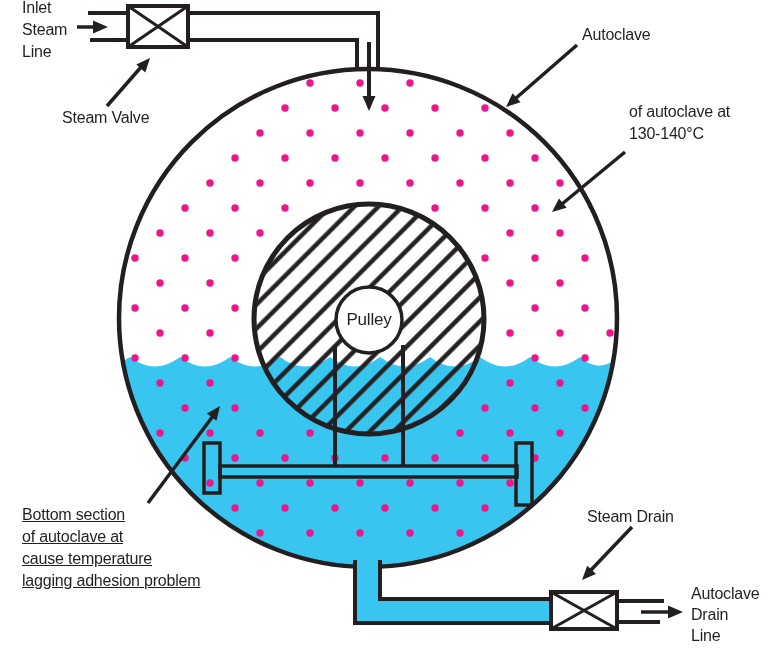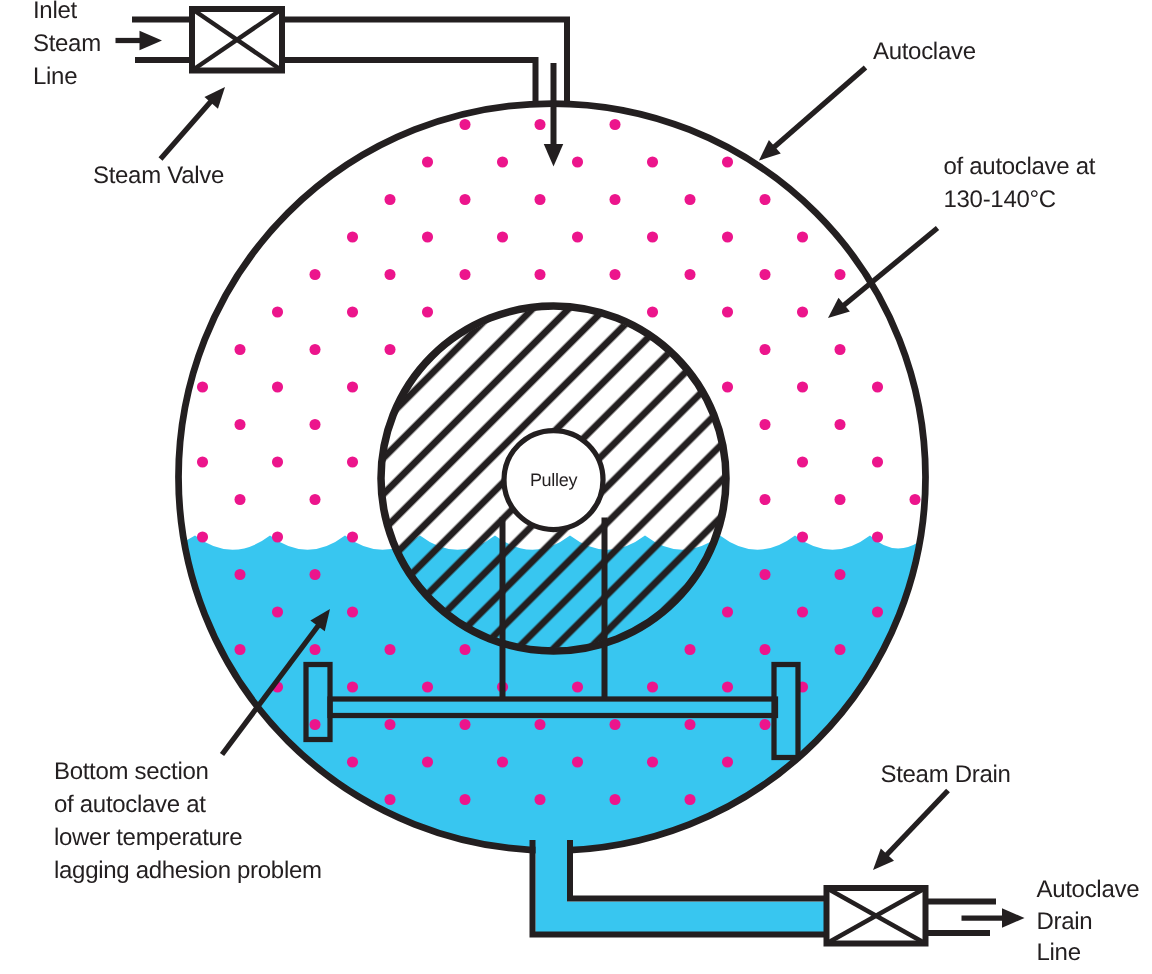--- a/index.html
+++ b/index.html
@@ -14,21 +14,21 @@
   .water-fill{fill:var(--water);stroke:none;}
   .valve{fill:var(--bg);stroke:var(--line);}
   .hub{fill:var(--bg);stroke:var(--line);}
   .dot{fill:var(--dot);stroke:none;}
   .hatch-line{stroke:var(--line);}
   .label{position:absolute;color:var(--line);font-size:16px;line-height:22px;
          letter-spacing:-0.2px;white-space:nowrap;}
   .label .l{display:block;}
   .lh21{line-height:21px;}
   .lh215{line-height:21.5px;}
-  #pulley-label{width:100px;text-align:center;font-size:12px;line-height:22px;}
+  #pulley-label{width:100px;text-align:center;font-size:17px;line-height:22px;}
 </style>
 </head>
 <body>
 
 <div id="stage">
 
   <svg width="768" height="649" viewBox="0 0 768 649">
     <defs>
       <pattern id="hatch" patternUnits="userSpaceOnUse" width="17" height="17" patternTransform="rotate(45)">
         <line class="hatch-line" x1="8.5" y1="-1" x2="8.5" y2="18" stroke-width="4.5"></line>
@@ -242,24 +242,24 @@
 
   <div class="label lh215" style="left:609px;top:101px;">
     <span class="l">of autoclave at</span>
     <span class="l">130-140°C</span>
   </div>
 
   <div class="label" id="pulley-label" style="left:299px;top:309px;">
     <span>Pulley</span>
   </div>
 
-  <div class="label" style="left:16px;top:504px;">
+  <div class="label" style="left:2px;top:504px;text-decoration:underline;">
     <span class="l">Bottom section</span>
     <span class="l">of autoclave at</span>
-    <span class="l">lower temperature</span>
+    <span class="l">cause temperature</span>
     <span class="l">lagging adhesion problem</span>
   </div>
 
   <div class="label" style="left:567px;top:506px;">
     <span>Steam Drain</span>
   </div>
 
   <div class="label lh21" style="left:671px;top:583px;">
     <span class="l">Autoclave</span>
     <span class="l">Drain</span>

